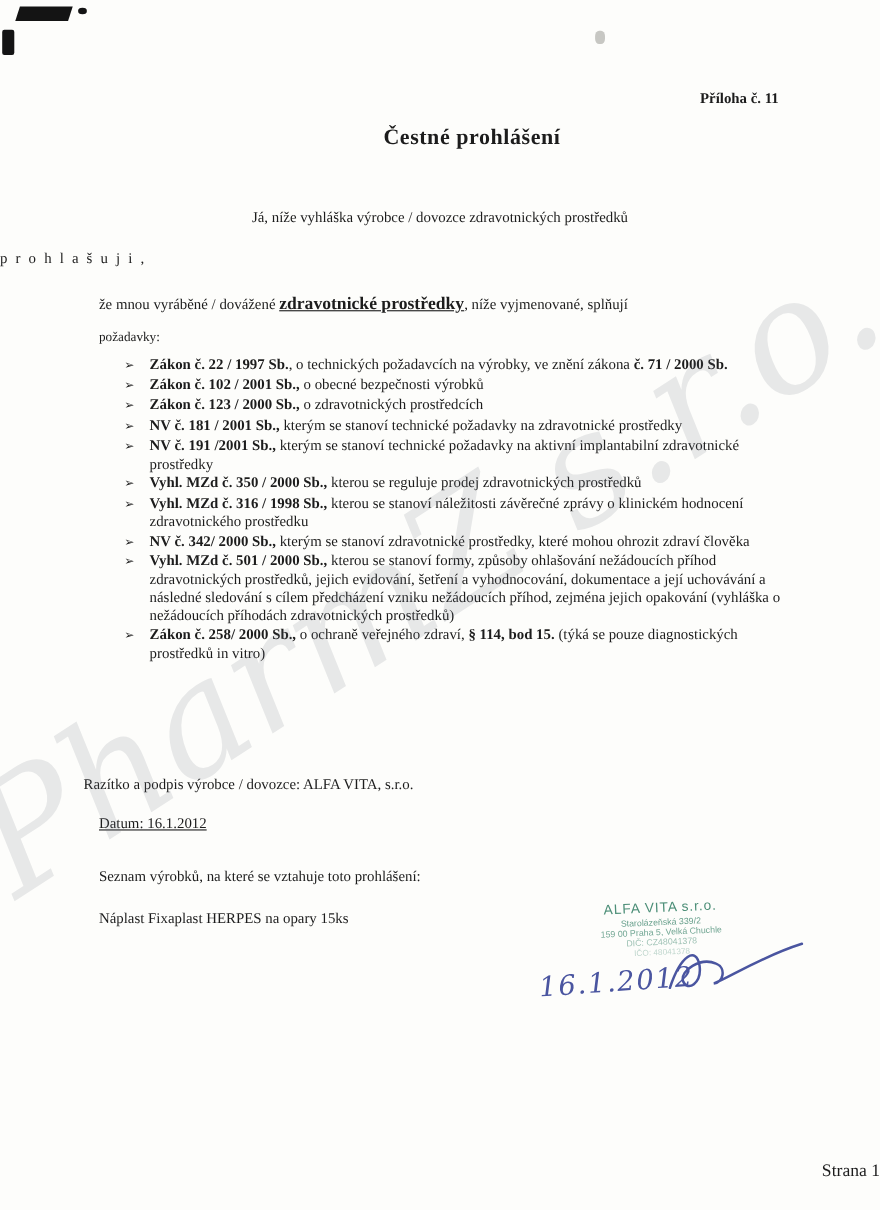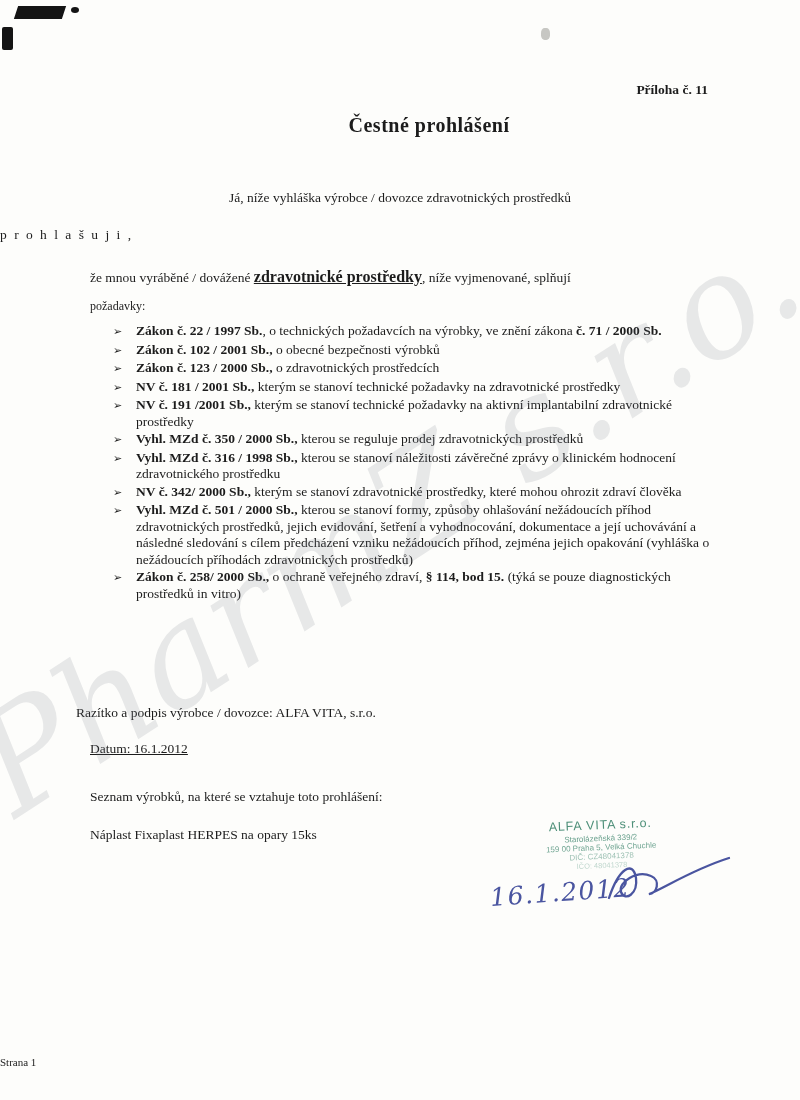--- a/index.html
+++ b/index.html
@@ -33,21 +33,21 @@
   .req-bold { font-weight:bold; font-size:16px; text-decoration:underline; }
   .req2 { position:absolute; top:299px; left:90px; font-size:12px; }
   .list { position:absolute; top:323px; left:113px; width:602px; font-size:13.5px; }
   .li   { display:flex; line-height:16.5px; margin-bottom:1px; }
   .bullet { font-family:"DejaVu Sans", sans-serif; font-size:11px; width:23px; flex:none; padding-top:1px; }
   .li-text { display:block; }
   .sig-line      { position:absolute; top:705px; left:76px; font-size:13.5px;text-align:right; }
   .date-line     { position:absolute; top:741px; left:90px; font-size:13.5px;text-decoration:underline; }
   .products-intro{ position:absolute; top:789px; left:90px; font-size:13.5px; }
   .product       { position:absolute; top:806px; left:90px; font-size:13.5px;margin-top:21px; }
-  .footer { position:absolute; top:1056px; left:0; width:100%; text-align:left; font-size:11px; }
+  .footer { position:absolute; top:1056px; left:0; width:100%; text-align:right; font-size:16px; }
   
   .stamp { position:absolute; top:818px; left:492px; width:218px; text-align:center;
            font-family:"Liberation Sans", sans-serif; transform:rotate(-2.5deg); }
   .stamp .s1 { font-size:12.5px; letter-spacing:.8px; }
   .stamp .s2 { font-size:8px; opacity:.85; margin-top:2px; }
   .stamp .s3 { font-size:8px; opacity:.8; }
   .stamp .s4 { font-size:8px; opacity:.55; }
   .stamp .s5 { font-size:7.5px; opacity:.35; }
   
   .hw-date { position:absolute; top:878px; left:490px; font-family:"DejaVu Serif", serif;

